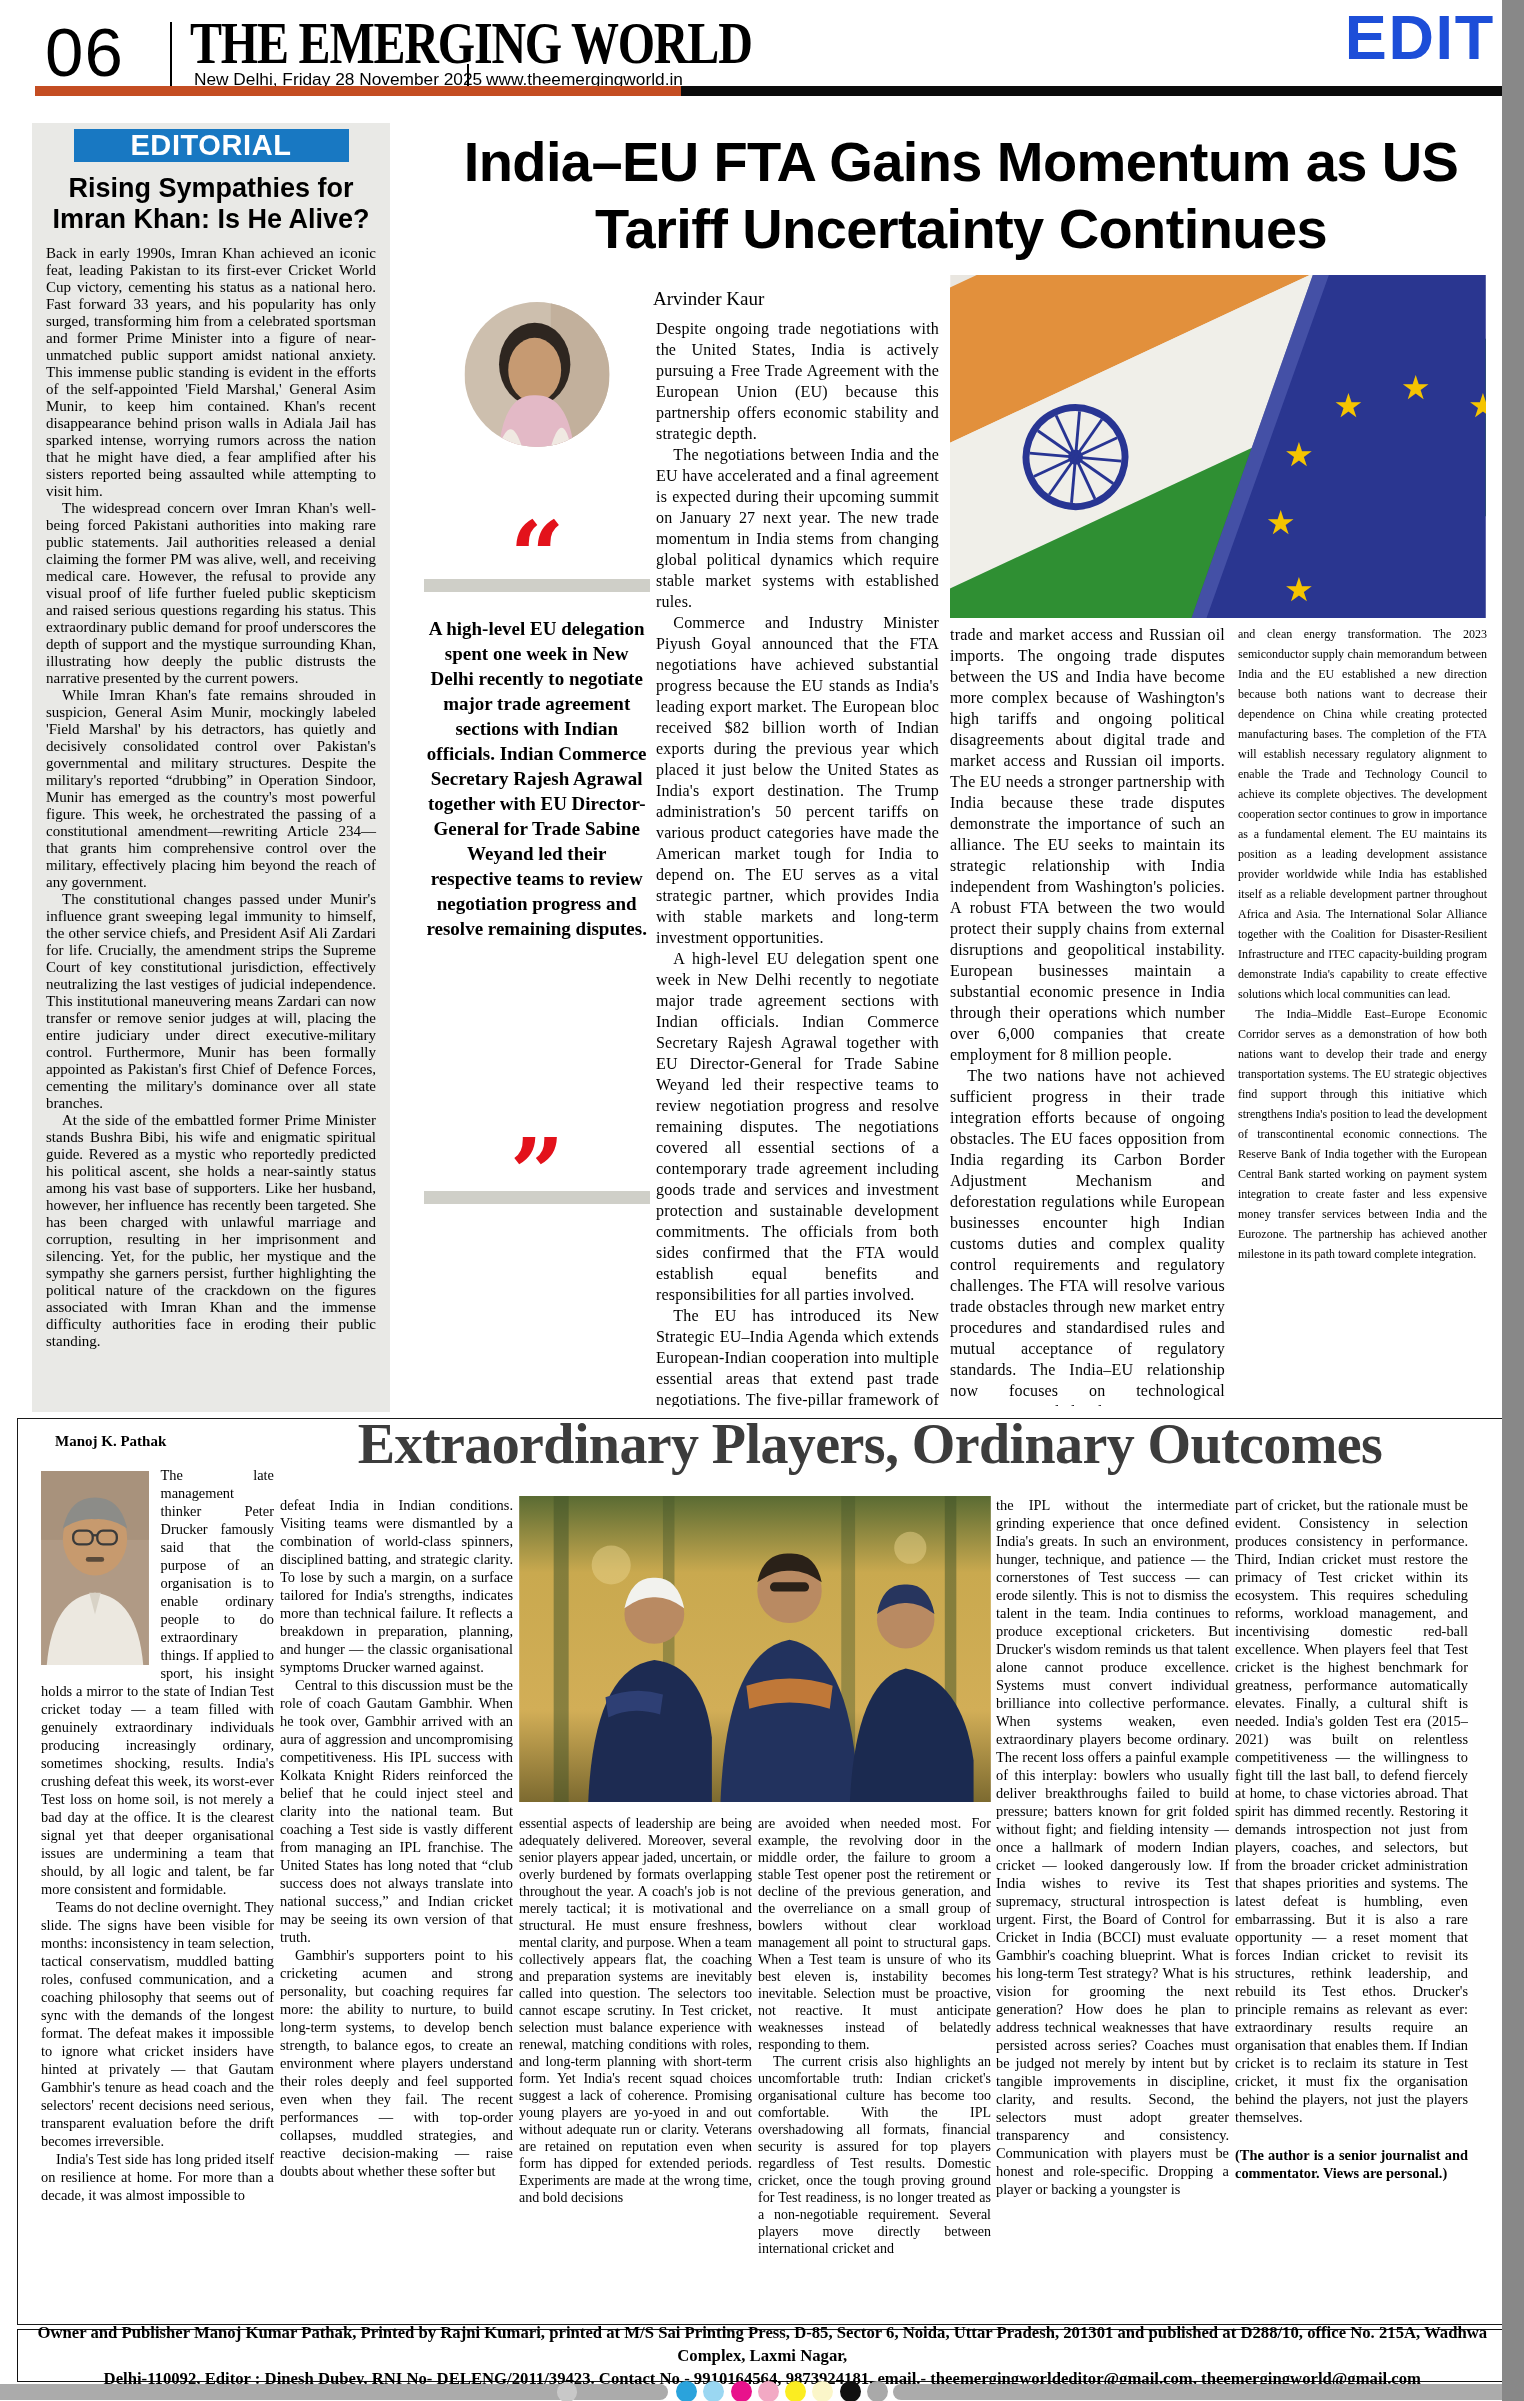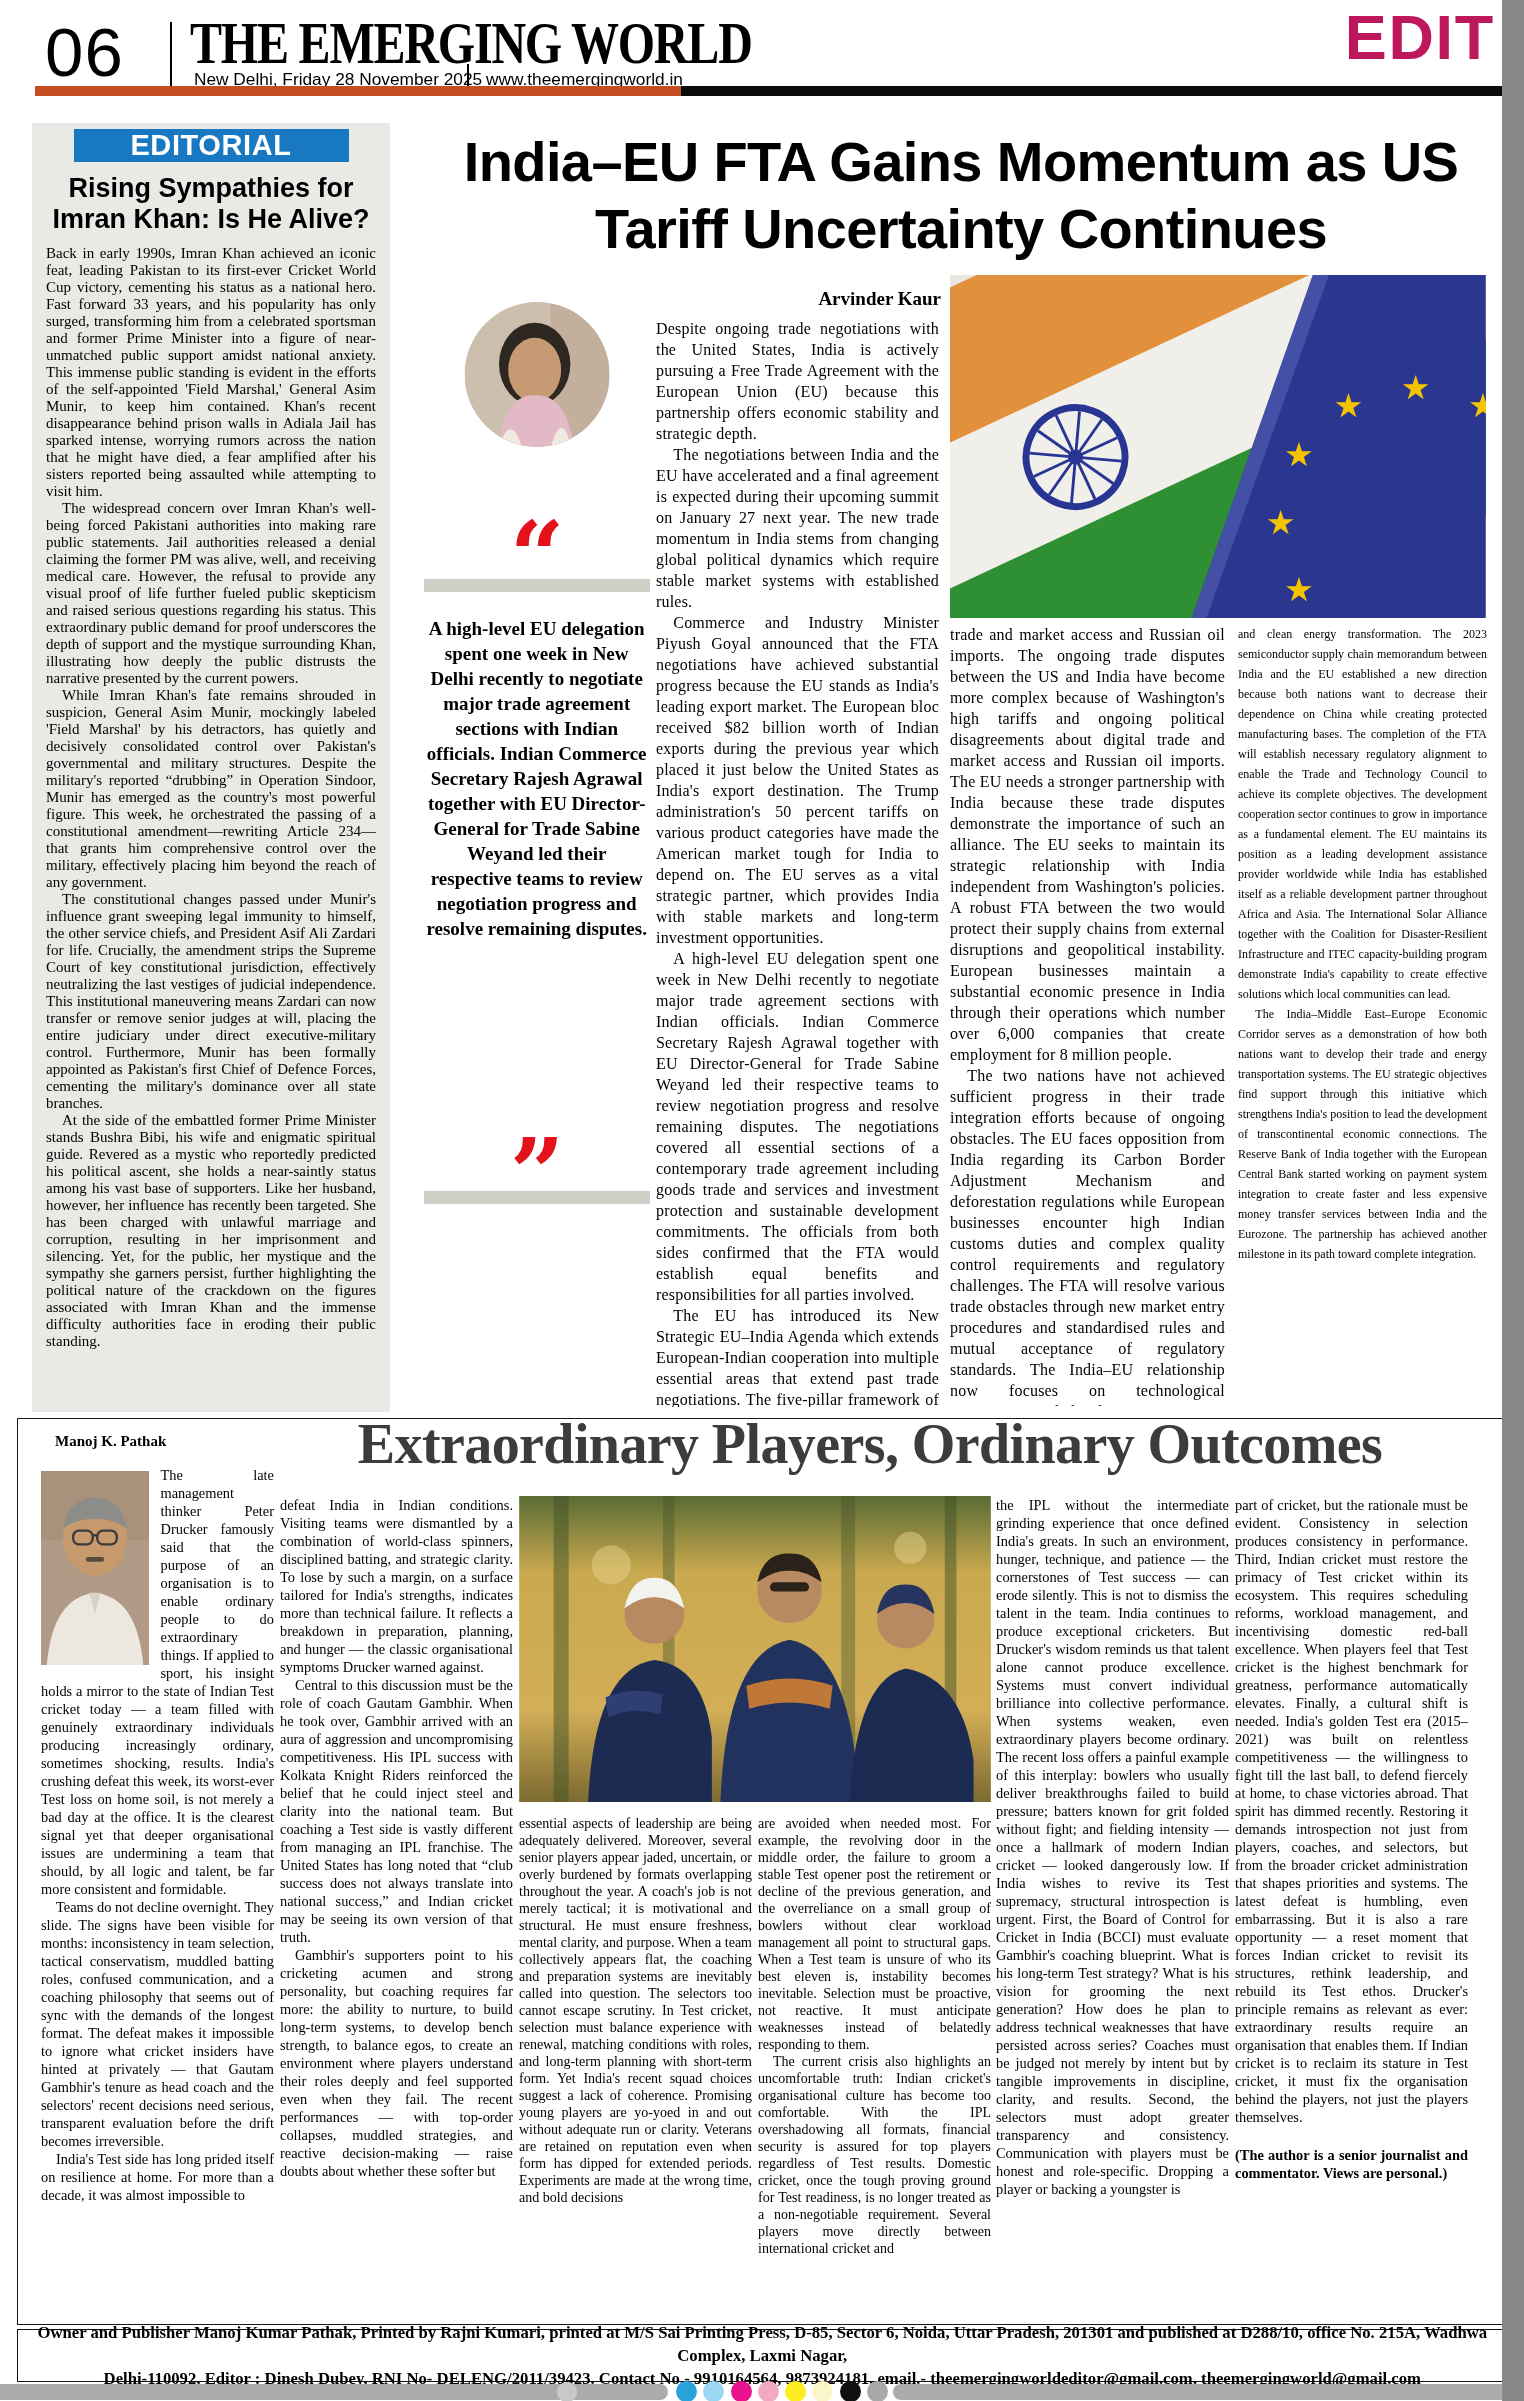--- a/index.html
+++ b/index.html
@@ -5,35 +5,35 @@
   html,body{margin:0;padding:0;background:#888;}
   #page{position:relative;width:1502px;height:2401px;background:#ffffff;font-family:"Liberation Serif",serif;color:#000;overflow:hidden;}
 
   
   .hdr-num{position:absolute;left:45px;top:12.7px;font-family:"Liberation Sans",sans-serif;font-size:69px;font-weight:400;letter-spacing:1.2px;}
   .hdr-vline1{position:absolute;left:170px;top:22px;width:2.3px;height:64px;background:#000;}
   .masthead{position:absolute;left:190px;top:8px;width:501px;text-align:center;font-weight:700;font-size:48px;letter-spacing:-1.2px;transform:scaleY(1.25);transform-origin:top center;white-space:nowrap;}
   .dateline{position:absolute;left:194px;top:69px;font-family:"Liberation Sans",sans-serif;font-size:17.3px;}
   .hdr-vline2{position:absolute;left:467px;top:64px;width:1.7px;height:30px;background:#000;}
   .website{position:absolute;left:486px;top:69px;font-family:"Liberation Sans",sans-serif;font-size:17.3px;}
-  .section-lbl{position:absolute;right:7px;top:1.2px;font-family:"Liberation Sans",sans-serif;font-weight:700;font-size:63px;color:#be185d;letter-spacing:1.7px;}
+  .section-lbl{position:absolute;right:7px;top:1.2px;font-family:"Liberation Sans",sans-serif;font-weight:700;font-size:63px;color:#1d4ed8;letter-spacing:1.7px;}
   .rule-orange{position:absolute;left:35px;top:86px;width:646px;height:9.8px;background:#C44D22;}
   .rule-black{position:absolute;left:681px;top:86px;width:844px;height:9.8px;background:#0b0b0b;}
 
   
   .editorial{position:absolute;left:32px;top:123px;width:358px;height:1289px;background:#E9E9E6;overflow:hidden;}
   .ed-bar{margin:5.8px auto 0;width:275px;height:33px;background:#1878C2;color:#fff;font-family:"Liberation Sans",sans-serif;font-weight:700;font-size:29px;text-align:center;line-height:32px;letter-spacing:0.6px;}
   .ed-title{margin:11.5px 16px 7px;text-align:center;font-family:"Liberation Sans",sans-serif;font-weight:700;font-size:27px;line-height:1.13;}
   .ed-body{padding:3.5px 14px 0;text-align:justify;font-size:15px;line-height:17px;}
   .ed-body p{margin:0;}
   .ed-body p + p{text-indent:16px;}
 
   
   .headline{position:absolute;left:397px;top:128px;width:1128px;text-align:center;font-family:"Liberation Sans",sans-serif;font-weight:700;font-size:56px;line-height:1.2;letter-spacing:-0.6px;}
-  .byline{position:absolute;left:653px;top:288px;width:288px;text-align:right;font-weight:700;font-size:19px;}
+  .byline{position:absolute;left:653px;top:288px;width:288px;text-align:left;font-weight:400;font-size:19px;}
   .col{position:absolute;text-align:justify;overflow:hidden;}
   .col p{margin:0;}
   .col p + p{text-indent:17.3px;}
   #m-col1{left:656px;top:318px;width:283px;height:1089px;font-size:16px;line-height:21px;letter-spacing:0.2px;}
   #m-col2{left:950px;top:624px;width:275px;height:782px;font-size:16px;line-height:21px;letter-spacing:0.2px;}
   #m-col3{left:1238px;top:624px;width:249px;height:782px;font-size:12px;line-height:20px;}
   .tagline{font-weight:700;margin-top:19.6px !important;text-indent:0 !important;}
 
   
   .pq{position:absolute;left:424px;top:302px;width:226px;height:1110px;}

